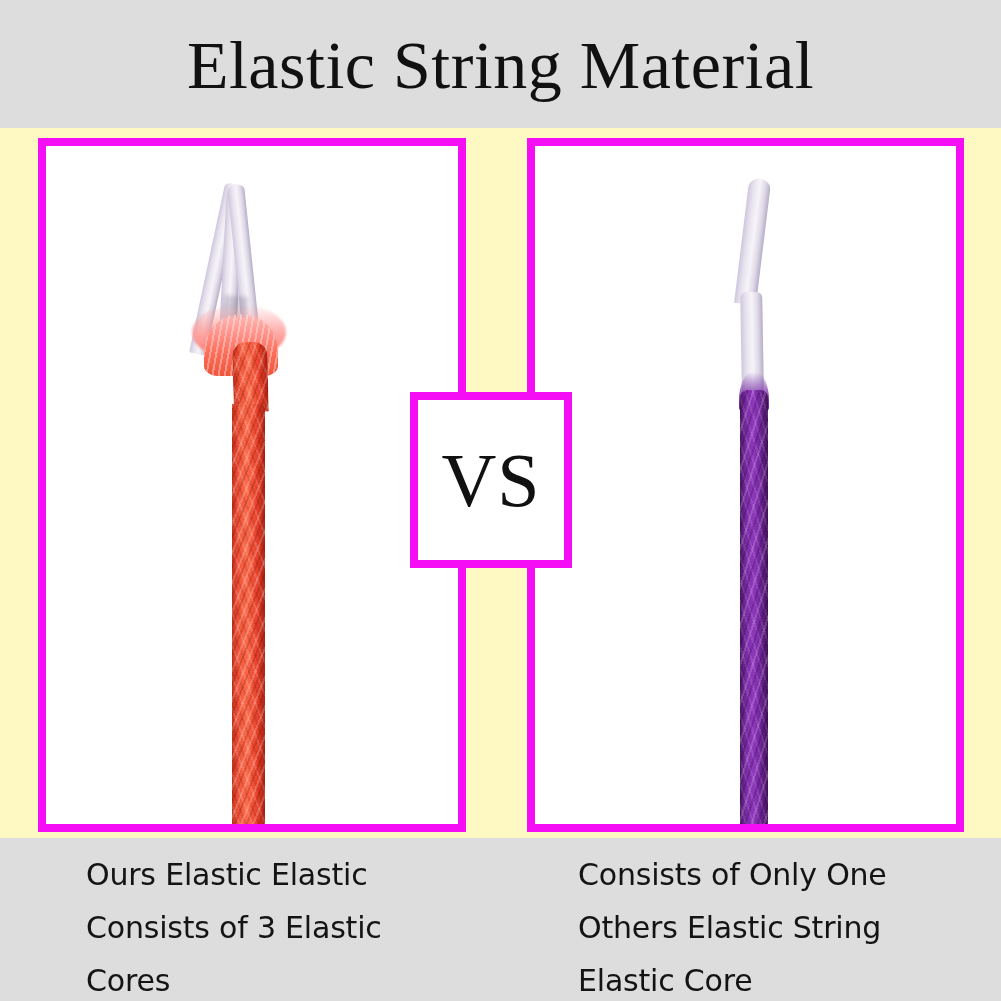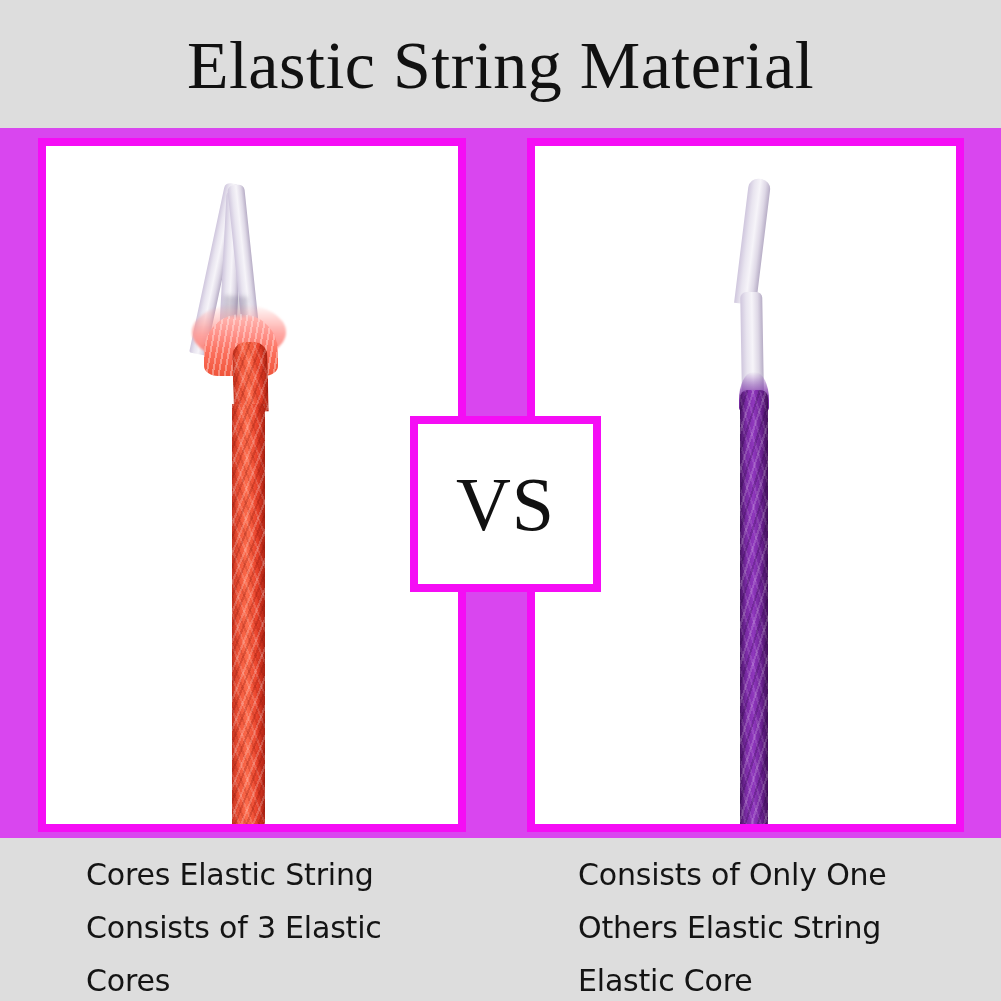--- a/index.html
+++ b/index.html
@@ -12,21 +12,21 @@
     height: 1001px;
     font-family: "Liberation Sans", sans-serif;
     overflow: hidden;
     position: relative;
   }
 
   #stage {
     position: relative;
     width: 1001px;
     height: 1001px;
-    background: #d946ef;
+    background: #fef9c3;
     overflow: hidden;
   }
 
   
   .header-band {
     position: absolute;
     left: 0;
     top: 0;
     width: 1001px;
     height: 128px;
@@ -76,22 +76,22 @@
     box-sizing: border-box;
     overflow: hidden;
   }
   .panel-left  { left: 38px;  top: 138px; width: 428px;  height: 694px; }
   .panel-right { left: 527px; top: 138px; width: 437px;  height: 694px; }
 
   
   .vs-badge {
     position: absolute;
     left: 410px;
-    top: 416px;
-    width: 191px;
+    top: 392px;
+    width: 162px;
     height: 176px;
     background: #ffffff;
     border: 8px solid #f50df5;
     box-sizing: border-box;
     display: flex;
     align-items: center;
     justify-content: center;
     z-index: 20;
   }
   .vs-text {
@@ -225,21 +225,21 @@
     </div>
   </div>
 
   <div class="vs-badge">
     <span class="vs-text">VS</span>
   </div>
 
   <div class="footer-band"></div>
 
   <div class="caption caption-left">
-    <span class="cap-line">Cores Elastic String</span>
+    <span class="cap-line">Ours Elastic Elastic</span>
     <span class="cap-line">Consists of 3 Elastic</span>
     <span class="cap-line">Cores</span>
   </div>
 
   <div class="caption caption-right">
     <span class="cap-line">Consists of Only One</span>
     <span class="cap-line">Others Elastic String</span>
     <span class="cap-line">Elastic Core</span>
   </div>
 

